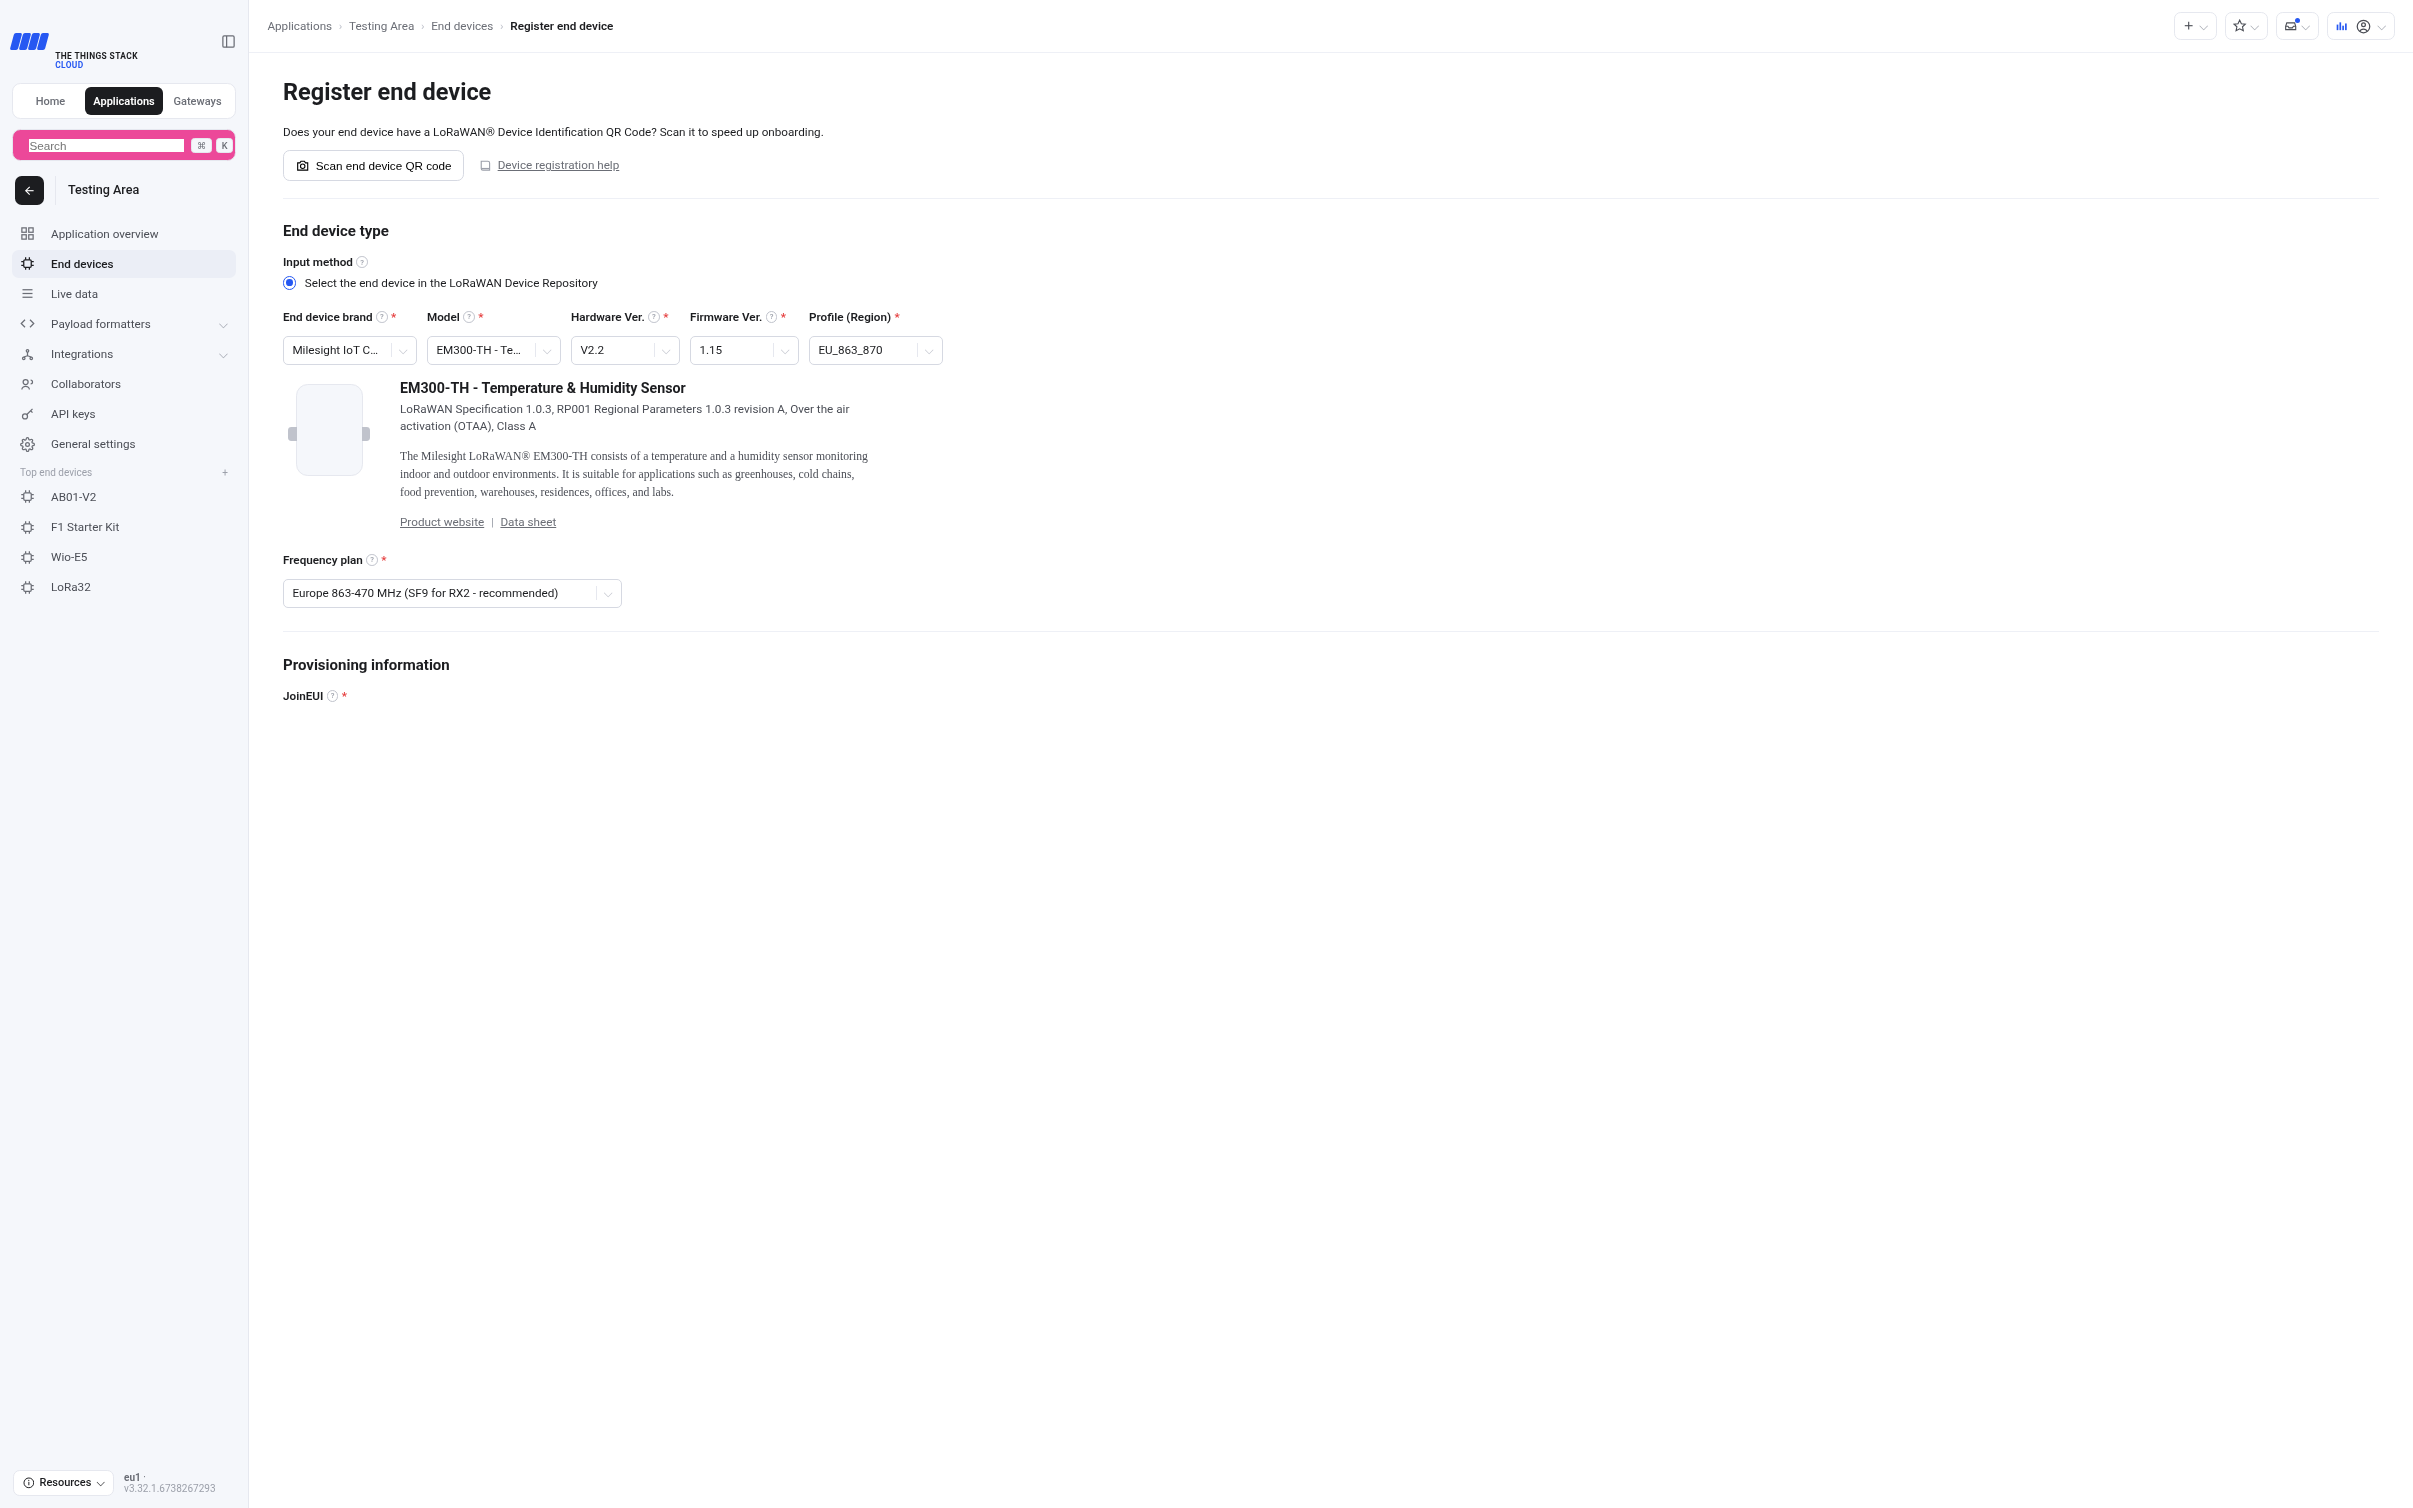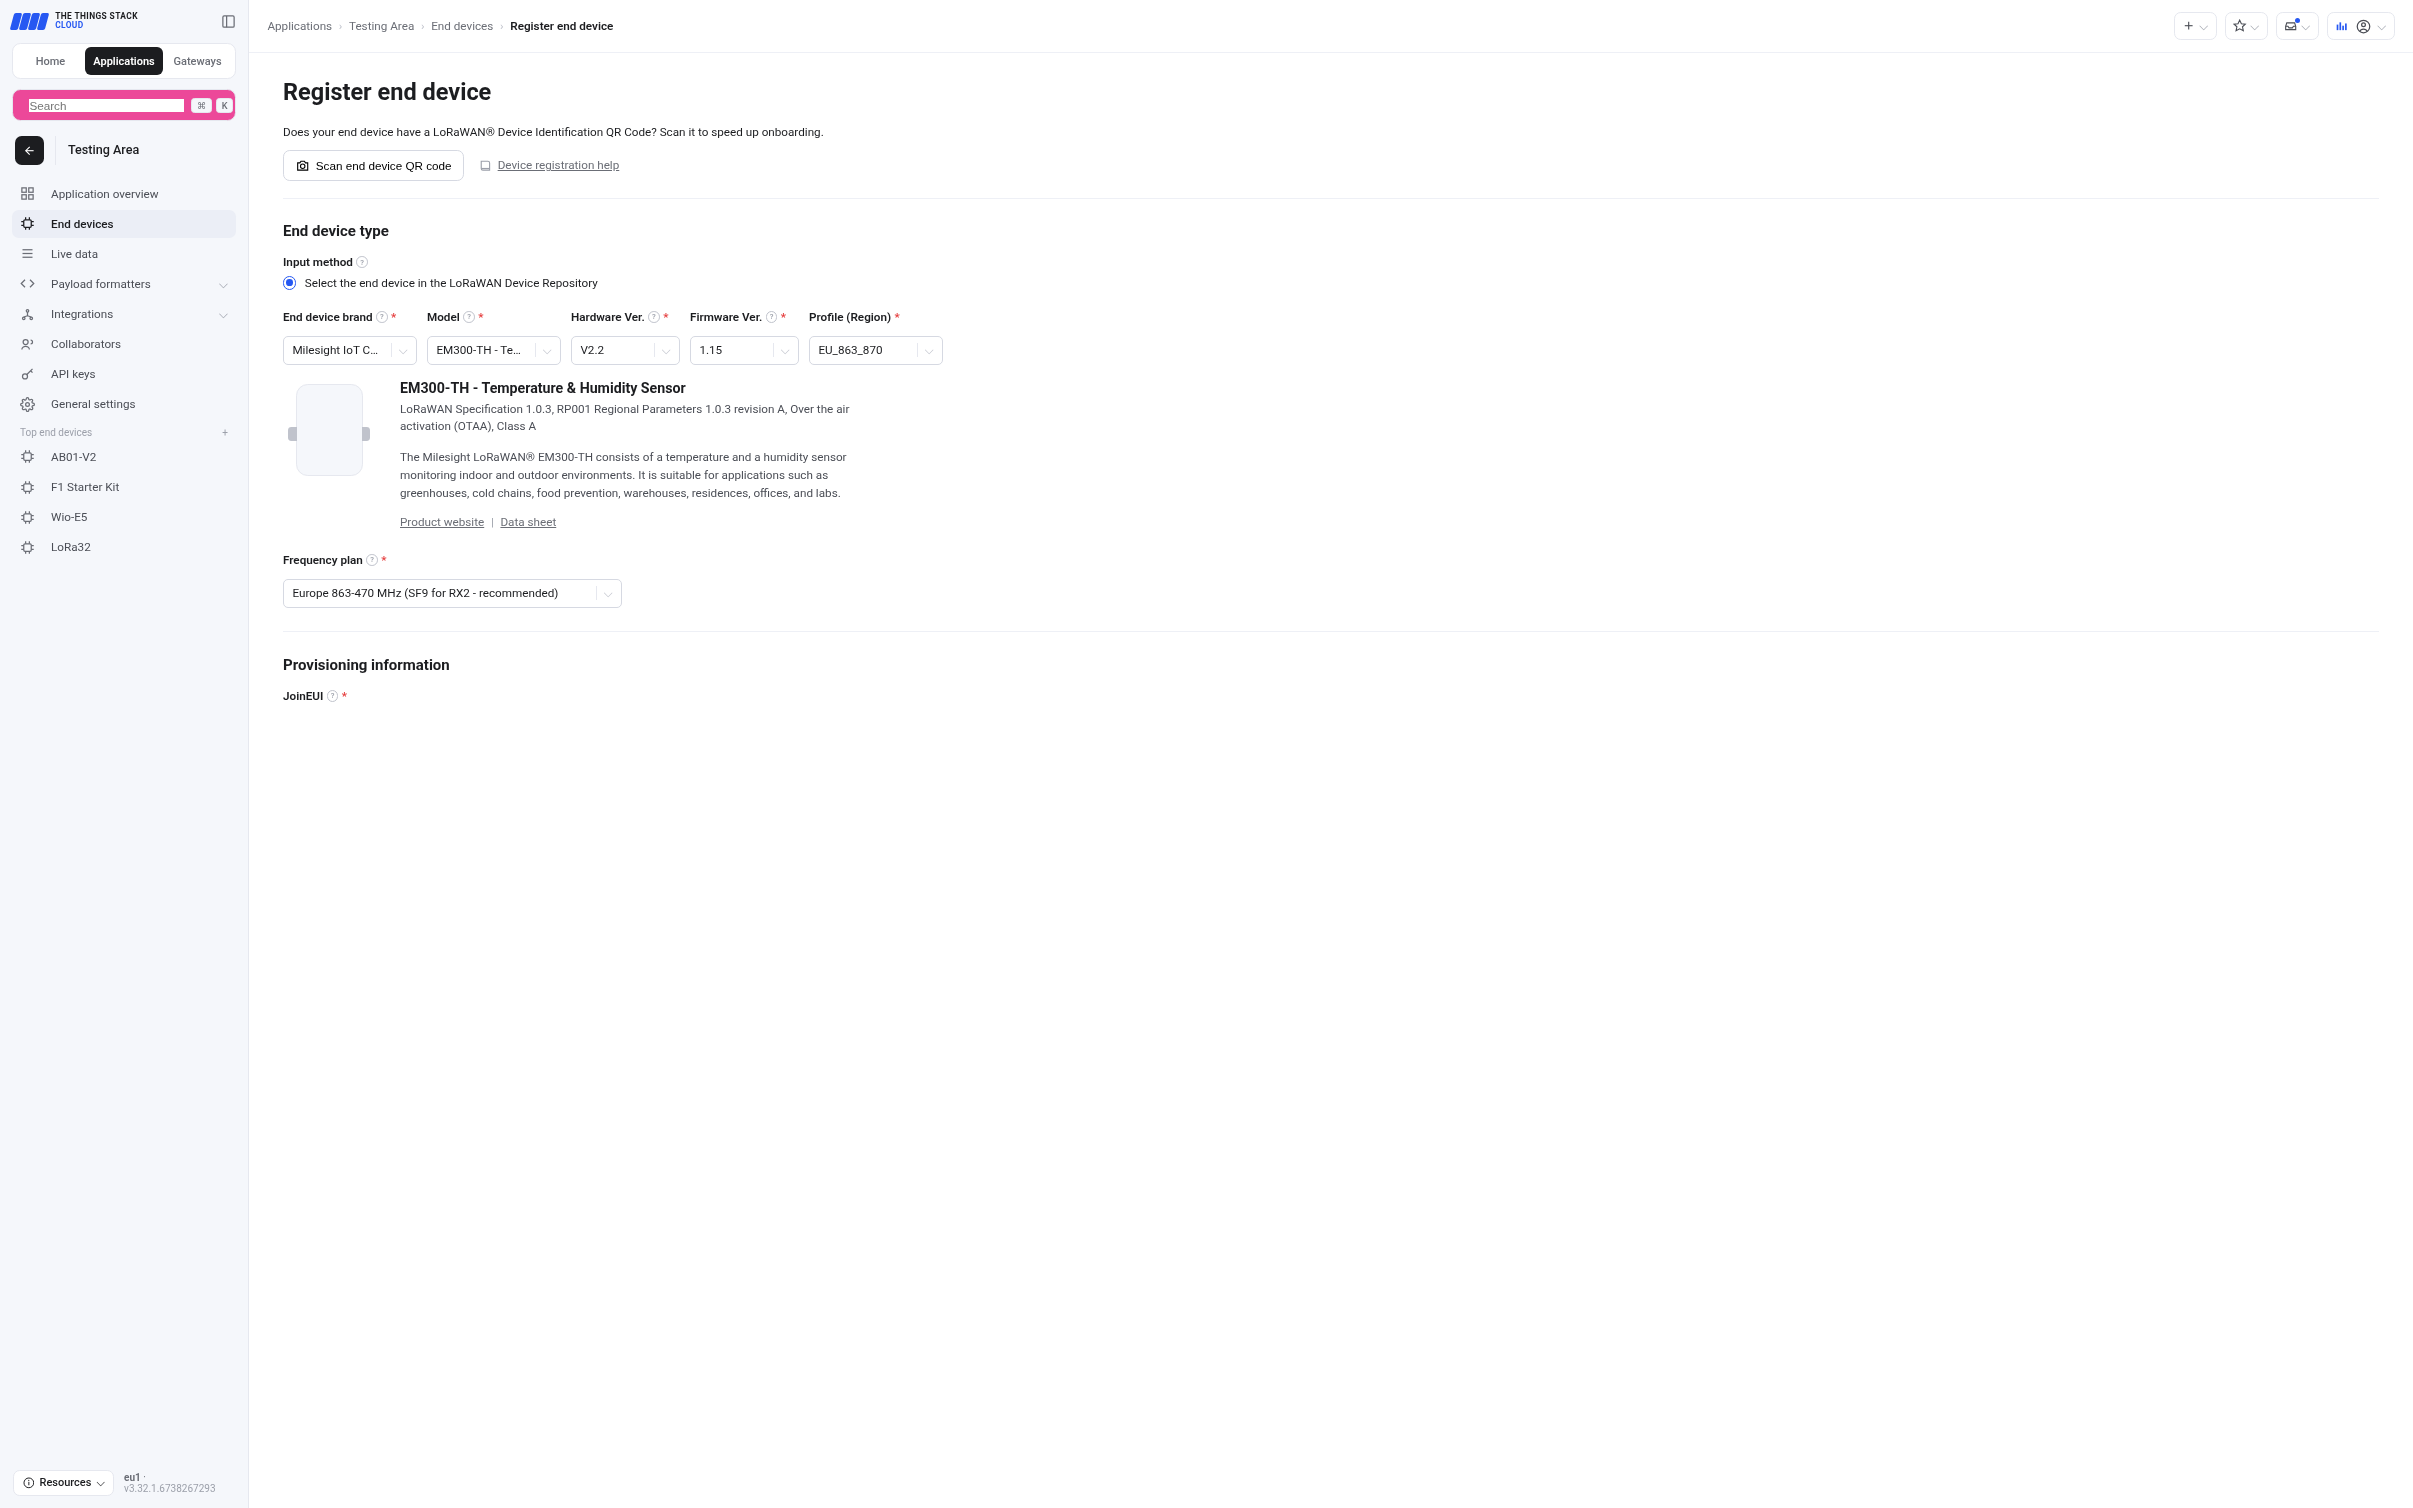--- a/index.html
+++ b/index.html
@@ -2,21 +2,21 @@
 <html style="font-size:13.4px"><head>
 <meta charset="utf-8">
 <style>
 * { box-sizing: border-box; margin: 0; padding: 0; }
 body { font-family: -apple-system, BlinkMacSystemFont, "Segoe UI", Roboto, sans-serif; background: #f5f7fb; color: #1c1d20; font-size: 11.7px; }
 .app { display: flex; height: 100vh; }
 .sidebar { width: 248px; background: #f5f7fb; display: flex; flex-direction: column; padding: 11.7px; }
 .logo-row { display: flex; align-items: center; gap: 8.4px; margin-bottom: 11.7px; }
 .logo-mark { display: flex; gap: 1.7px; }
 .logo-mark span { width: 7.5px; height: 17px; background: #2658f2; border-radius: 1.7px; transform: skewX(-15deg); }
-.logo-text { line-height: 1.15; }
+.logo-text { line-height: 1.15; margin-top: 40px; }
 .logo-text .line1 { font-size: 8.4px; font-weight: 700; letter-spacing: 0.4px; color: #1c1d20; }
 .logo-text .line2 { font-size: 8.4px; font-weight: 700; color: #2658f2; letter-spacing: 0.4px; }
 .panel-icon { margin-left: auto; color: #6b6e76; }
 .tabs { display: flex; background: #fff; border-radius: 8.4px; padding: 3.4px; margin-bottom: 10px; border: 0.8px solid #e6e8ef; }
 .tab { flex: 1; text-align: center; padding: 7.5px 8.4px; border-radius: 5.9px; font-size: 11px; color: #6b6e76; cursor: pointer; font-weight: 500; }
 .tab.active { background: #1c1d20; color: #fff; font-weight: 600; }
 .search { display: flex; align-items: center; background: #ec4899; border: 0.8px solid #e6e8ef; border-radius: 8.4px; padding: 7.5px 10px; margin-bottom: 15px; gap: 6.7px; }
 .search input { border: none; outline: none; flex: 1; font-size: 11.7px; color: #1c1d20; }
 .kbd { display: inline-flex; gap: 3.4px; }
 .kbd span { background: #f5f7fb; border: 0.8px solid #e6e8ef; border-radius: 3.4px; padding: 0.8px 5px; font-size: 9.2px; color: #6b6e76; font-weight: 500; }
@@ -72,21 +72,21 @@
 .select .chev-sep { color: #c0c3cc; border-left: 0.8px solid #e6e8ef; padding-left: 6.7px; margin-left: 6.7px; }
 
 .device-card { display: flex; gap: 25px; margin-bottom: 23.5px; }
 .device-image { width: 92px; height: 101px; display: flex; align-items: center; justify-content: center; }
 .device-shape { width: 67px; height: 92px; background: #f5f7fb; border-radius: 11.7px; border: 0.8px solid #e6e8ef; position: relative; }
 .device-shape::before { content: ""; position: absolute; left: -8.4px; top: 42px; width: 8.4px; height: 13.4px; background: #c0c3cc; border-radius: 3.4px 0 0 3.4px; }
 .device-shape::after { content: ""; position: absolute; right: -8.4px; top: 42px; width: 8.4px; height: 13.4px; background: #c0c3cc; border-radius: 0 3.4px 3.4px 0; }
 .device-info { flex: 1; max-width: 469px; }
 .device-info h3 { font-size: 14.2px; font-weight: 700; margin-bottom: 5px; }
 .device-meta { font-size: 11.7px; color: #4b4e56; margin-bottom: 11.7px; line-height: 1.5; }
-.device-desc { font-size: 11.7px; color: #4b4e56; margin-bottom: 13.4px; line-height: 1.55; }
+.device-desc { font-size: 11.7px; color: #4b4e56; margin-bottom: 13.4px; line-height: 1.55; font-family: Liberation Serif, serif; }
 .device-links { display: flex; gap: 6.7px; font-size: 11.7px; }
 .device-links a { color: #6b6e76; text-decoration: underline; }
 .device-links .bar { color: #9ca0aa; }
 
 .wide-select { max-width: 339px; }
 .wide-select .select { width: 100%; }
 
 h3.provisioning { font-size: 15px; font-weight: 700; margin-bottom: 15px; margin-top: 8.4px; }
 
 svg { display: block; }

